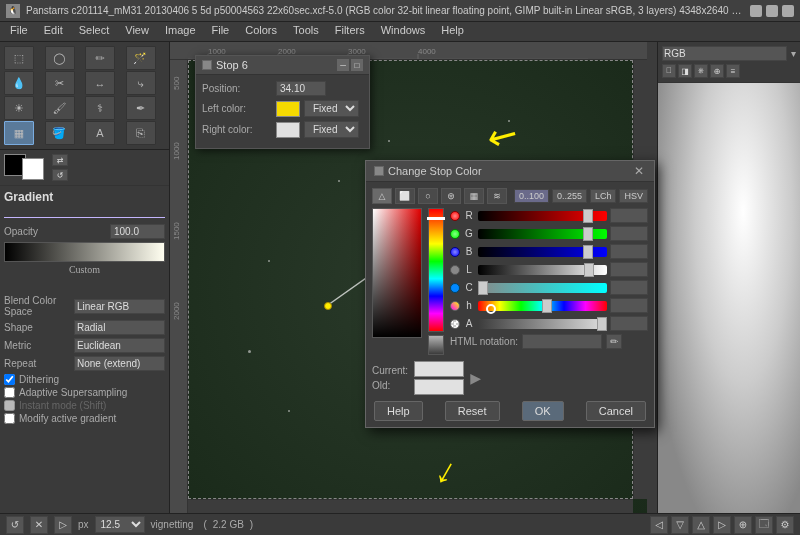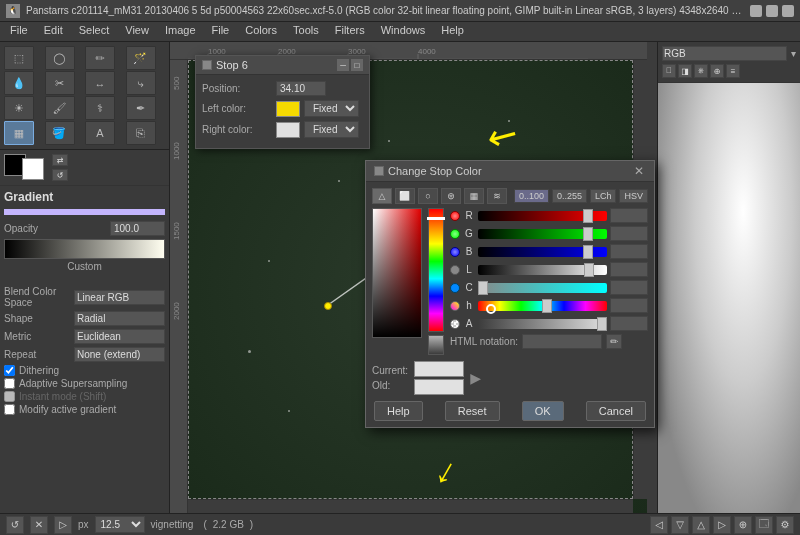--- a/index.html
+++ b/index.html
@@ -78,29 +78,30 @@
       border-radius: 1px;
     }
     .tool-icon.active { background: #5a7a9a; border-color: #7aace0; }
 
     #tool-options {
       padding: 4px;
       flex: 1;
     }
 
     .option-group {
-      margin-bottom: 14px;
+      margin-bottom: 20px;
+      font-family: Liberation Serif, serif;
     }
     .option-title {
       color: #ddd;
       font-size: 12px;
       font-weight: bold;
       margin-bottom: 6px;
-      padding-bottom: 5px;
-      border-bottom: 6px solid #c4b5fd;
+      padding-bottom: 13px;
+      border-bottom: 1px solid #c4b5fd;
     }
 
     .option-row {
       display: flex;
       align-items: center;
       justify-content: space-between;
       margin-bottom: 3px;
     }
     .option-row label {
       color: #aaa;

